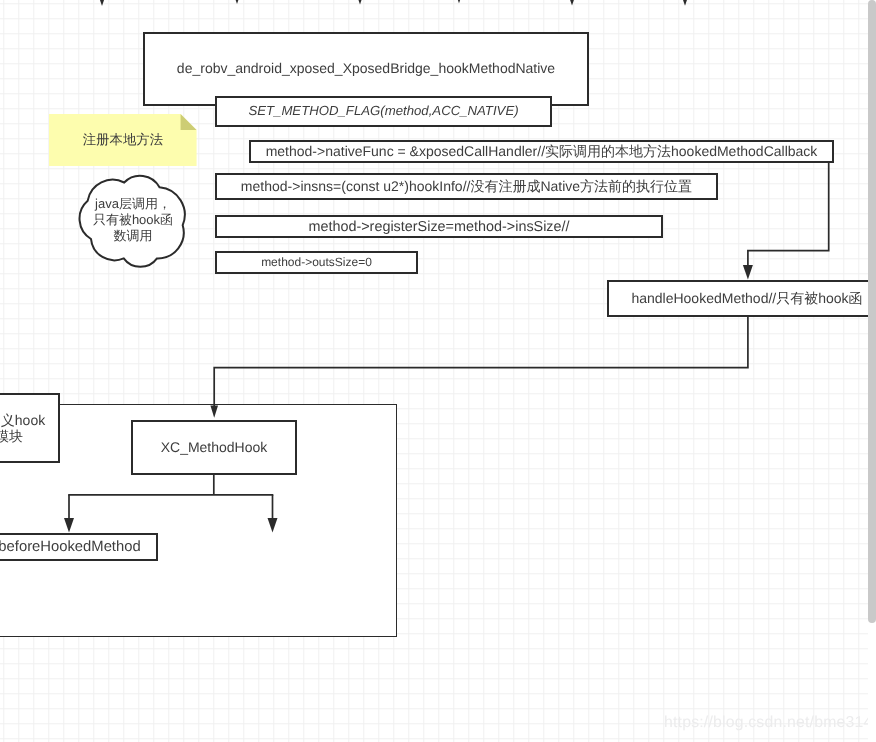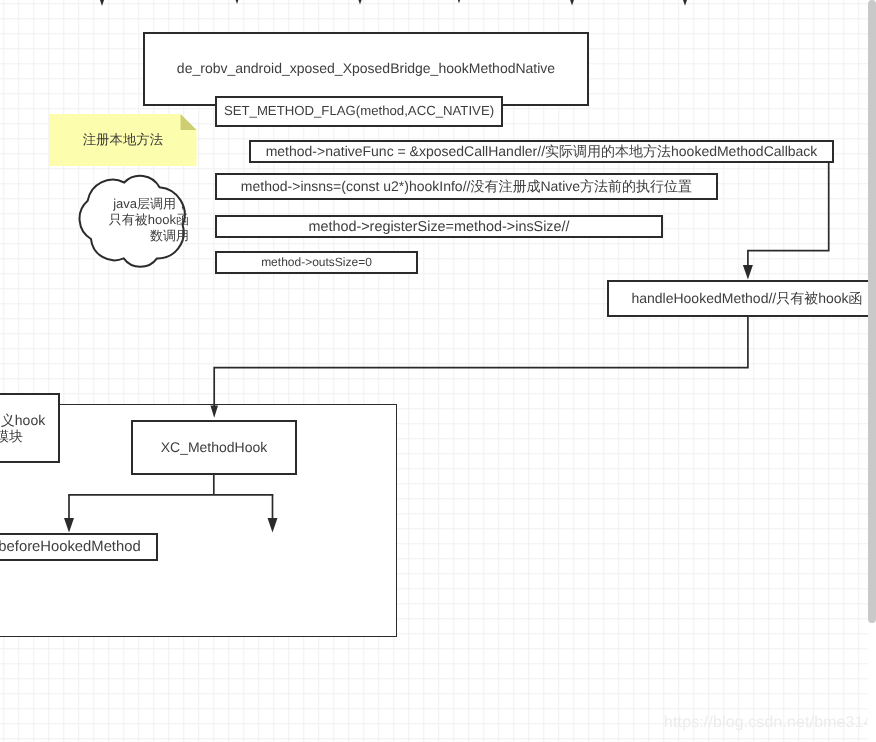--- a/index.html
+++ b/index.html
@@ -16,21 +16,21 @@
     background-position:3.3px 3.3px;
   }
   .node{position:absolute;box-sizing:border-box;border:2px solid #2b2b2b;background:#ffffff;
         display:flex;align-items:center;justify-content:center;color:#3d3d3d;
         font-size:15px;line-height:1.25;white-space:nowrap;z-index:4;}
   .node.thin{border-width:2px;}
   .wires{position:absolute;left:0;top:0;width:876px;height:742px;overflow:visible;z-index:3;pointer-events:none;}
   .container-box{position:absolute;box-sizing:border-box;border:1.7px solid #2b2b2b;background:#ffffff;z-index:2;}
   .sticky{position:absolute;z-index:5;}
   .cloudwrap{position:absolute;z-index:5;}
-  .cloudtext{position:absolute;z-index:6;text-align:right;color:#3d3d3d;
+  .cloudtext{position:absolute;z-index:6;text-align:center;color:#3d3d3d;
      font-size:13px;line-height:16.1px;white-space:pre;}
   .watermark{position:absolute;color:#ececed;font-size:17px;z-index:7;white-space:nowrap;
      letter-spacing:0.2px;}
   .scrollbar-track{position:absolute;right:0;top:0;width:8px;height:742px;background:#ffffff;z-index:20;}
   .scrollbar-thumb{position:absolute;left:0;top:0;width:8px;background:#c9c9c9;border-radius:4px;z-index:21;}
 </style>
 </head>
 <body>
 
 <div id="canvas">
@@ -67,21 +67,21 @@
       <path d="M267.5,518 L277.5,518 L272.5,532.6 z"></path>
     </g>
   </svg>
 
   <div class="container-box" style="left:-80px;top:403.8px;width:476.8px;height:233.6px;"></div>
 
   <div class="node" style="left:143px;top:32px;width:446px;height:74px;font-size:14px;">
     <span>de_robv_android_xposed_XposedBridge_hookMethodNative</span>
   </div>
 
-  <div class="node" style="left:215px;top:96px;width:288px;height:31px;font-size:13.2px;">
+  <div class="node" style="left:215px;top:96px;width:337px;height:31px;font-size:13.2px;font-style:italic;">
     <span>SET_METHOD_FLAG(method,ACC_NATIVE)</span>
   </div>
 
   <div class="node thin" style="left:215px;top:140px;width:585px;height:23px;font-size:14px;margin-left:34px;">
     <span>method-&gt;nativeFunc = &amp;xposedCallHandler//实际调用的本地方法hookedMethodCallback</span>
   </div>
 
   <div class="node thin" style="left:215px;top:173px;width:503px;height:27px;font-size:14px;">
     <span>method-&gt;insns=(const u2*)hookInfo//没有注册成Native方法前的执行位置</span>
   </div>

